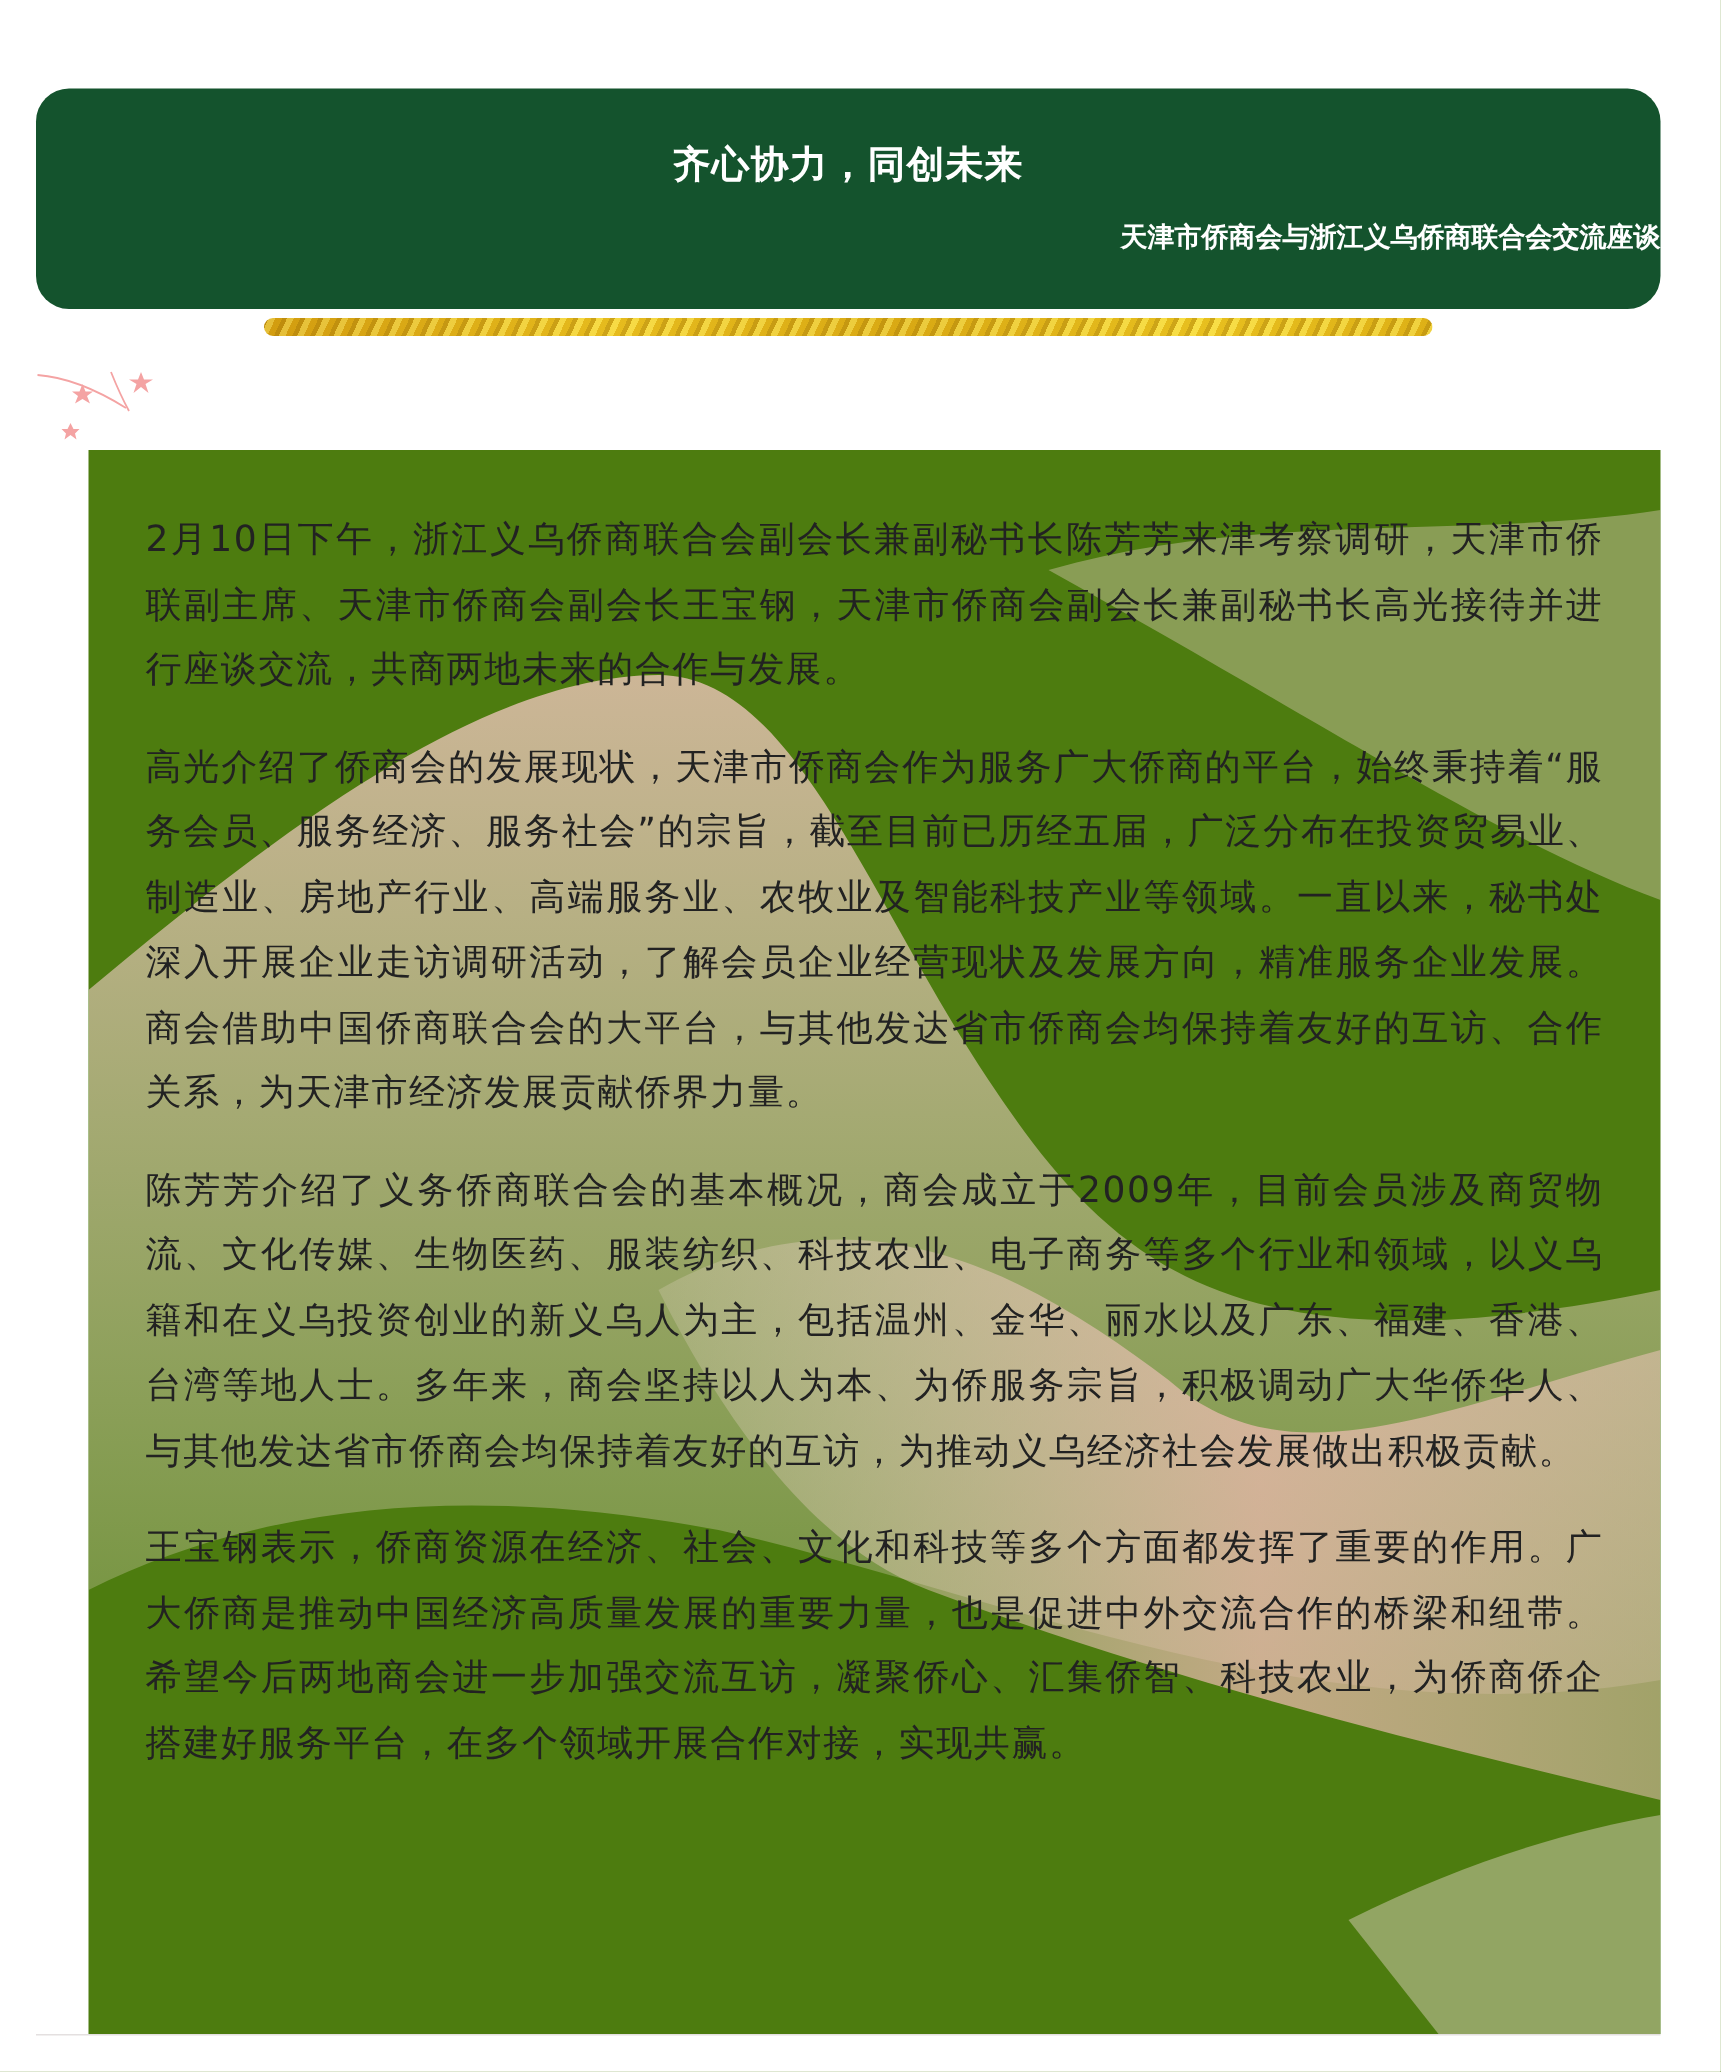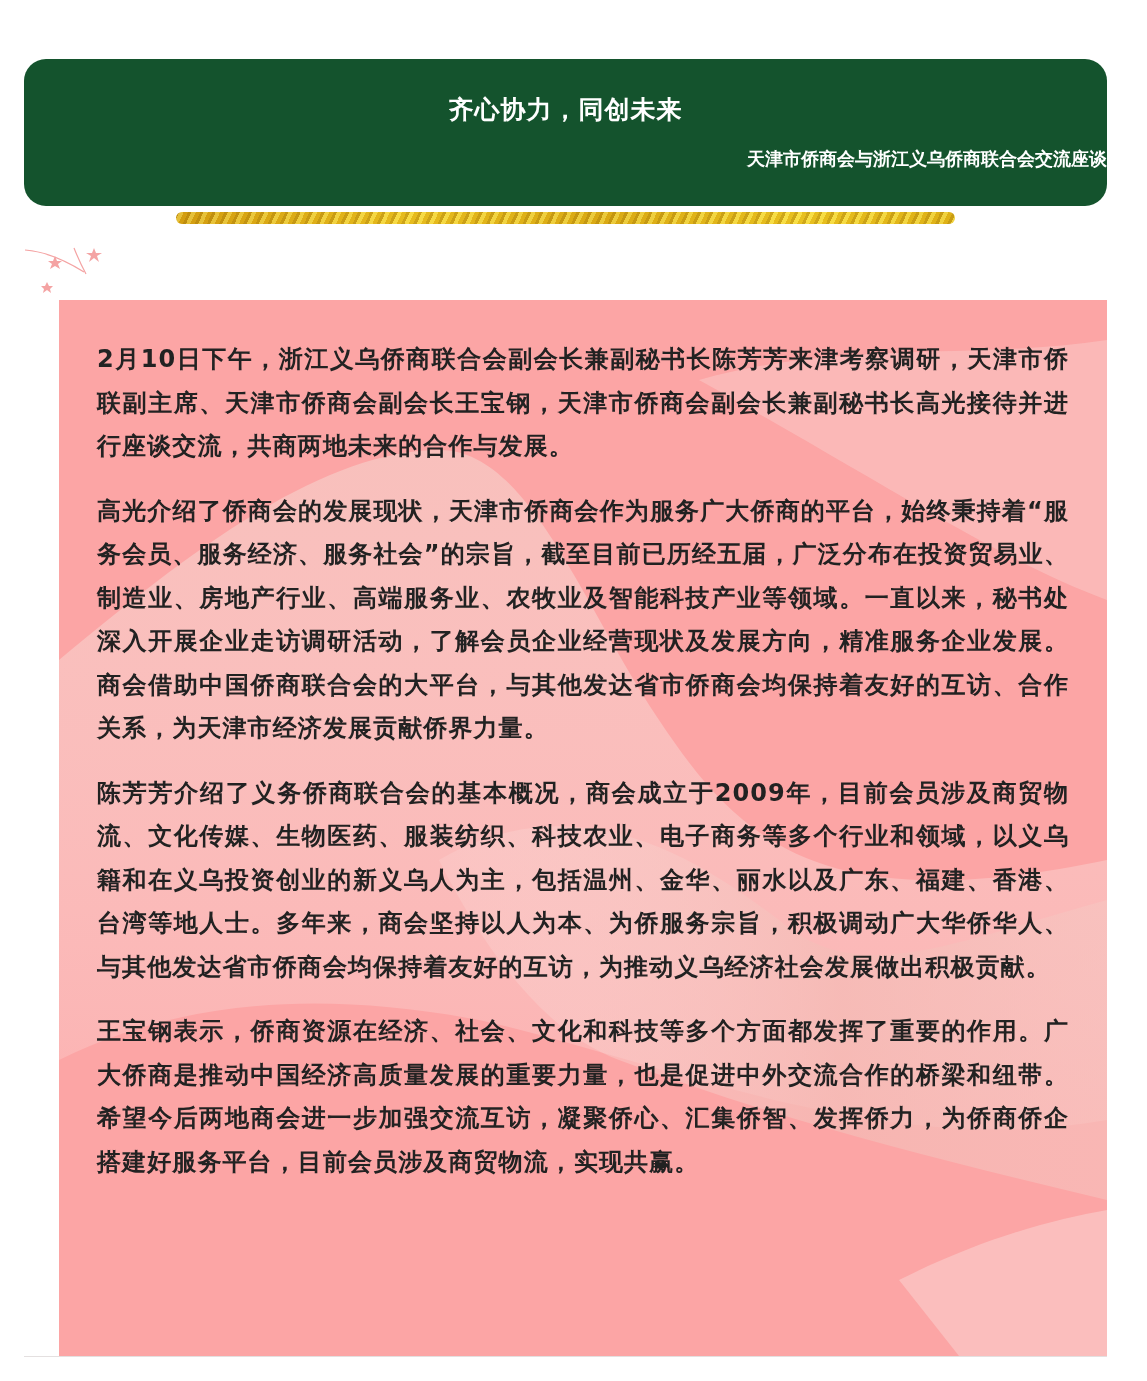--- a/index.html
+++ b/index.html
@@ -65,23 +65,22 @@
       top: 238px;
       width: 90px;
       height: 60px;
     }
     .content-card {
       position: absolute;
       left: 59px;
       top: 300px;
       width: 1048px;
       height: 1056px;
-      background: #fca5a5;
+      background: #4d7c0f;
       overflow: hidden;
-      font-weight: bold;
     }
     .wave-bg {
       position: absolute;
       left: 0; top: 0;
       width: 1048px;
       height: 1056px;
     }
     .bottom-rule {
       position: absolute;
       left: 24px;
@@ -139,18 +138,18 @@
       <path d="M0 360 C120 260 260 150 380 150 C470 150 520 300 600 420 C680 540 760 620 1048 560 L1048 820 C820 860 600 760 420 720 C260 690 120 700 0 760 Z" fill="url(#g1)"></path>
       <path d="M380 560 C520 480 640 560 720 620 C800 690 900 640 1048 600 L1048 900 C880 860 720 820 560 760 C480 730 420 640 380 560 Z" fill="url(#g2)"></path>
       <path d="M640 80 C780 40 920 60 1048 40 L1048 300 C940 260 820 180 640 80 Z" fill="#f9dcd9" opacity="0.35"></path>
       <path d="M840 980 C920 940 990 920 1048 910 L1048 1056 L900 1056 Z" fill="#f9e4e2" opacity="0.4"></path>
     </svg>
 
     <div class="article">
       <p>2月10日下午，浙江义乌侨商联合会副会长兼副秘书长陈芳芳来津考察调研，天津市侨联副主席、天津市侨商会副会长王宝钢，天津市侨商会副会长兼副秘书长高光接待并进行座谈交流，共商两地未来的合作与发展。</p>
       <p>高光介绍了侨商会的发展现状，天津市侨商会作为服务广大侨商的平台，始终秉持着“服务会员、服务经济、服务社会”的宗旨，截至目前已历经五届，广泛分布在投资贸易业、制造业、房地产行业、高端服务业、农牧业及智能科技产业等领域。一直以来，秘书处深入开展企业走访调研活动，了解会员企业经营现状及发展方向，精准服务企业发展。商会借助中国侨商联合会的大平台，与其他发达省市侨商会均保持着友好的互访、合作关系，为天津市经济发展贡献侨界力量。</p>
       <p>陈芳芳介绍了义务侨商联合会的基本概况，商会成立于2009年，目前会员涉及商贸物流、文化传媒、生物医药、服装纺织、科技农业、电子商务等多个行业和领域，以义乌籍和在义乌投资创业的新义乌人为主，包括温州、金华、丽水以及广东、福建、香港、台湾等地人士。多年来，商会坚持以人为本、为侨服务宗旨，积极调动广大华侨华人、与其他发达省市侨商会均保持着友好的互访，为推动义乌经济社会发展做出积极贡献。</p>
-      <p>王宝钢表示，侨商资源在经济、社会、文化和科技等多个方面都发挥了重要的作用。广大侨商是推动中国经济高质量发展的重要力量，也是促进中外交流合作的桥梁和纽带。希望今后两地商会进一步加强交流互访，凝聚侨心、汇集侨智、发挥侨力，为侨商侨企搭建好服务平台，目前会员涉及商贸物流，实现共赢。</p>
+      <p>王宝钢表示，侨商资源在经济、社会、文化和科技等多个方面都发挥了重要的作用。广大侨商是推动中国经济高质量发展的重要力量，也是促进中外交流合作的桥梁和纽带。希望今后两地商会进一步加强交流互访，凝聚侨心、汇集侨智、科技农业，为侨商侨企搭建好服务平台，在多个领域开展合作对接，实现共赢。</p>
     </div>
   </div>
 
   <div class="bottom-rule"></div>
 </div>
 
 </body></html>

